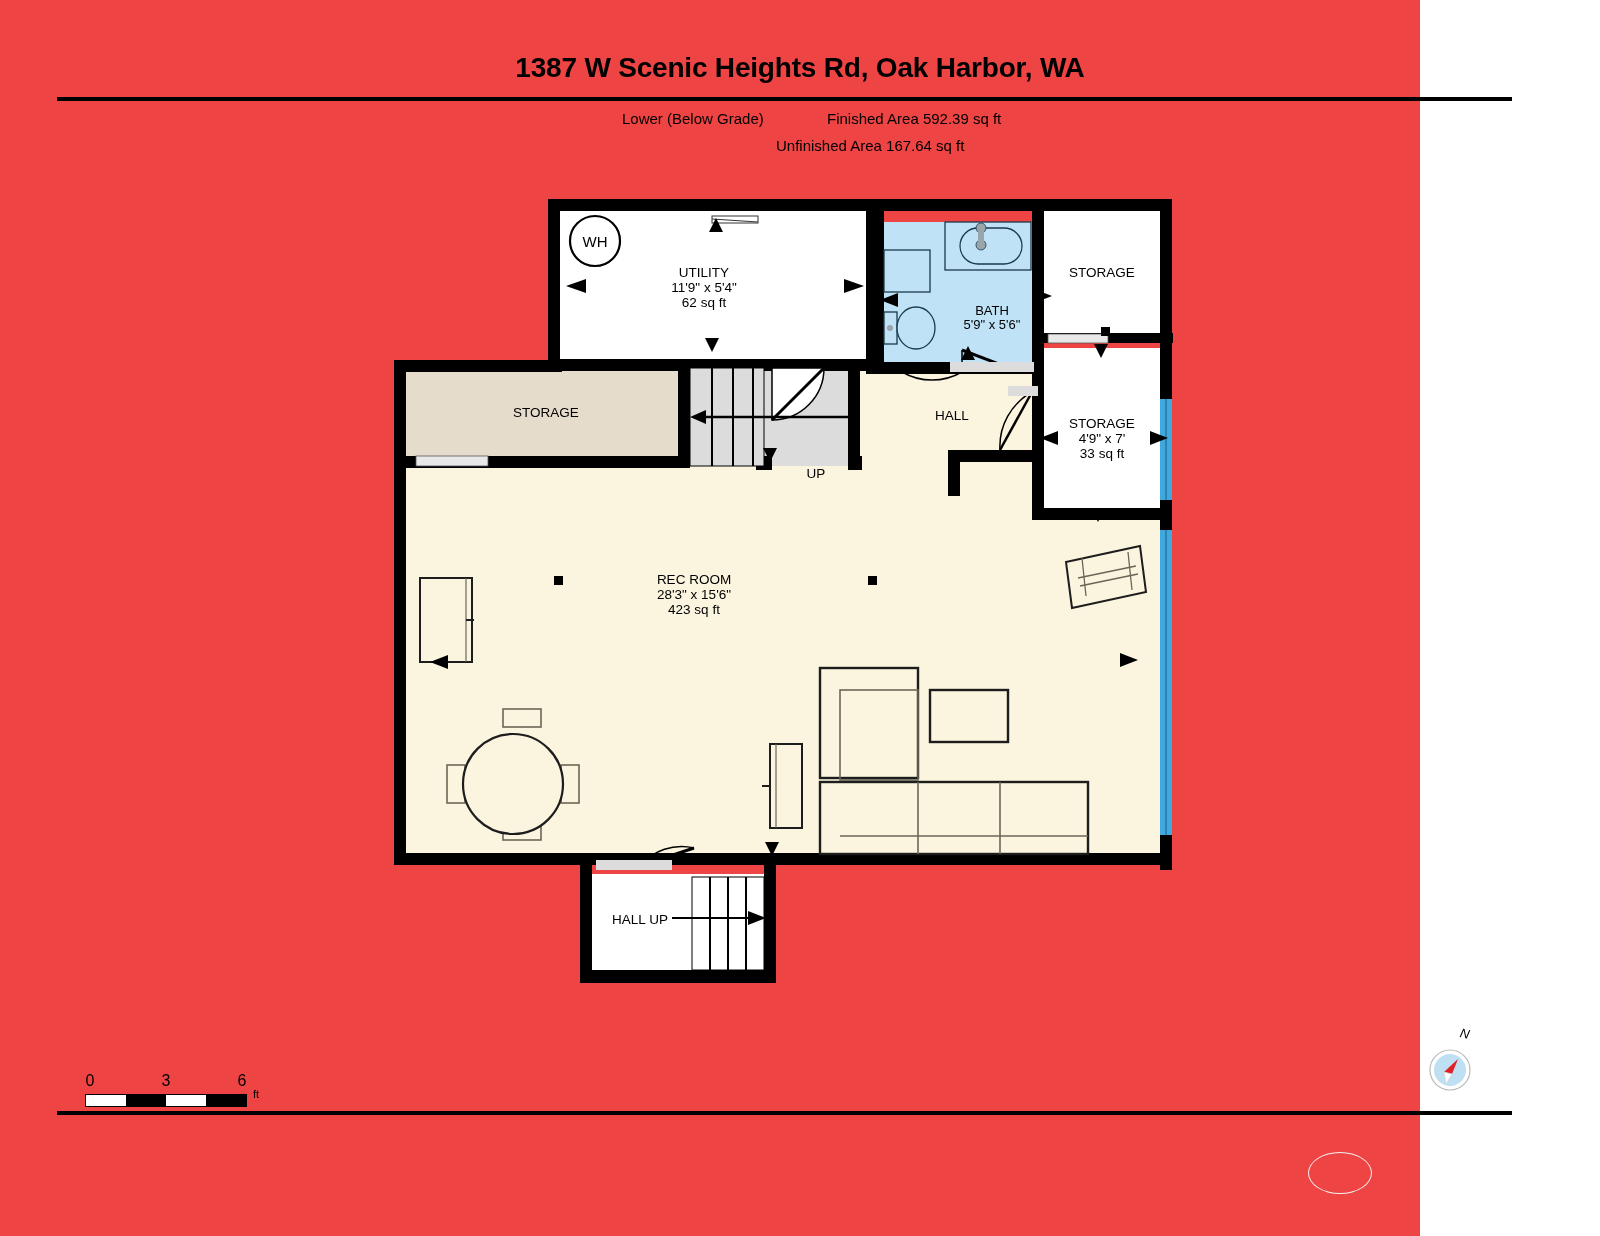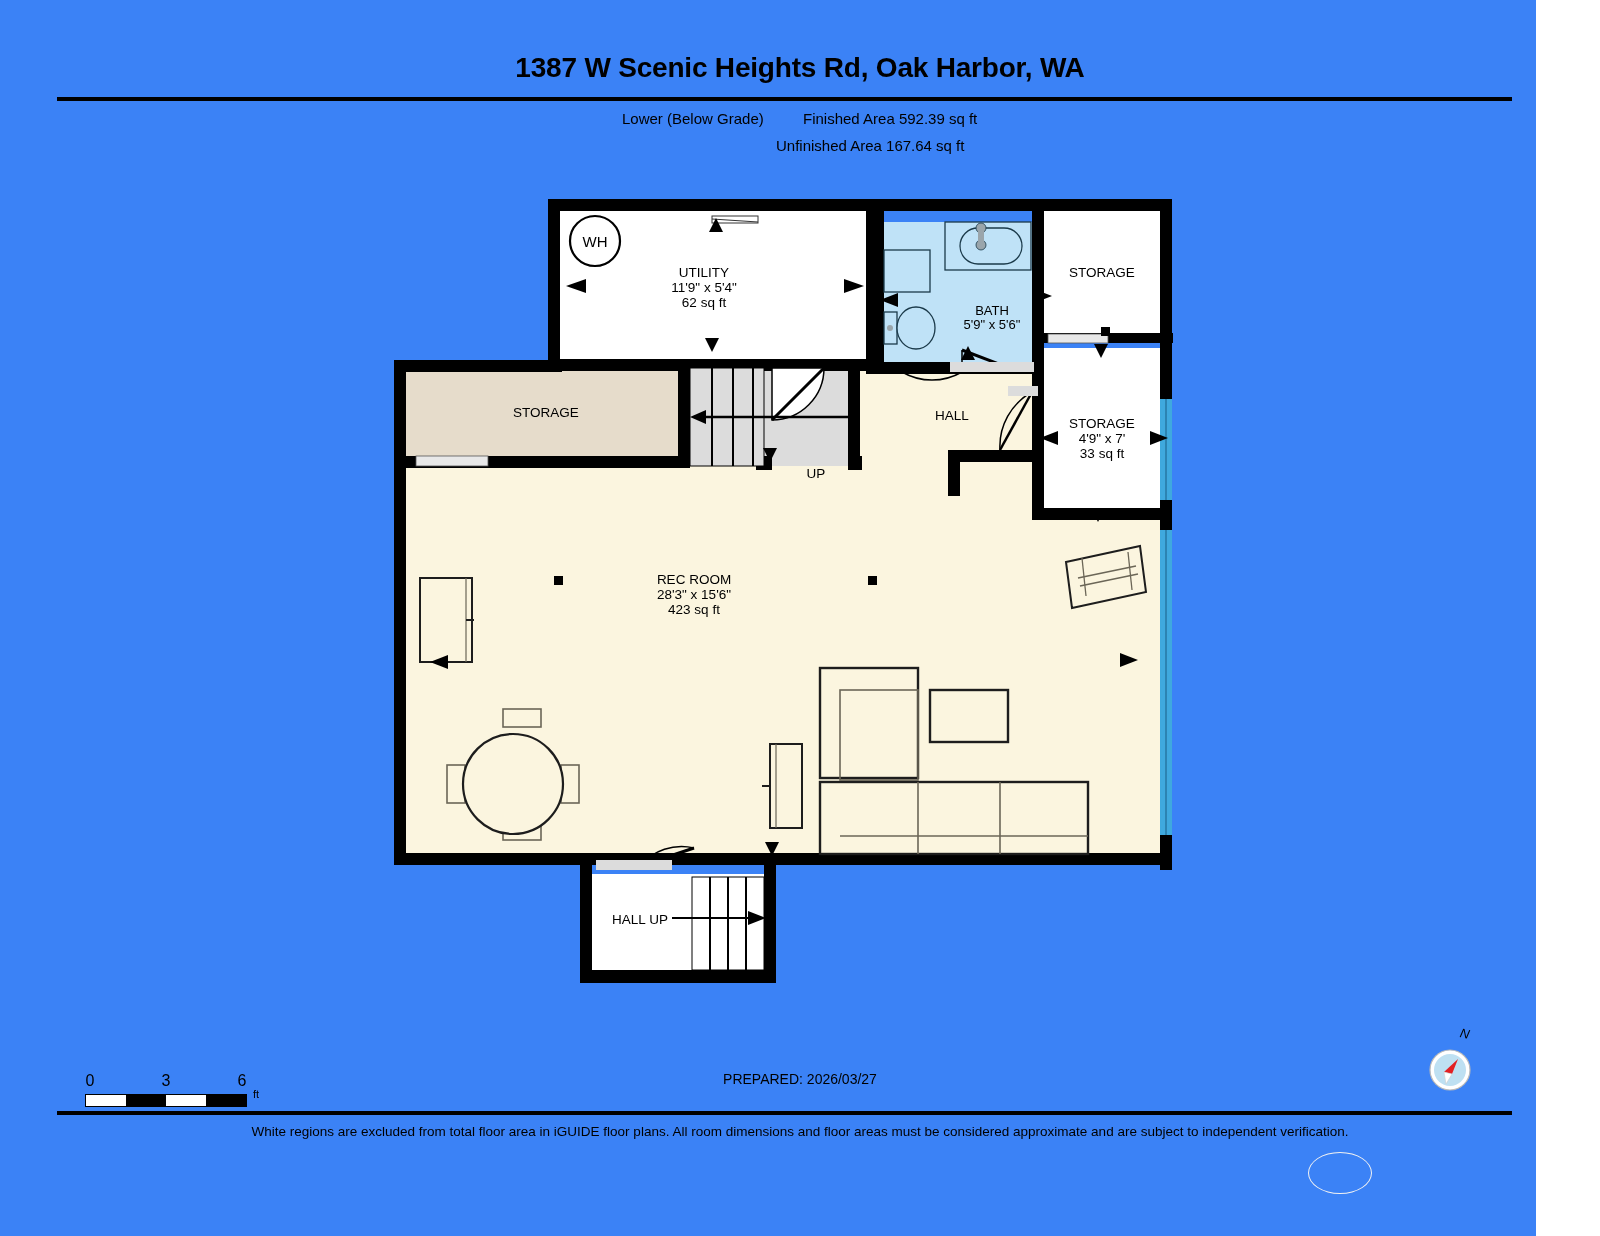--- a/index.html
+++ b/index.html
@@ -11,23 +11,23 @@
     width: 1600px;
     height: 1236px;
     position: relative;
     font-family: "Liberation Sans", sans-serif;
     color: #000000;
     overflow: hidden;
   }
   #page {
     position: absolute;
     left: 0; top: 0;
-    width: 1536px;
+    width: 1420px;
     height: 1236px;
-    background: #3b82f6;
+    background: #ef4444;
   }
 
   
   .title {
     position: absolute;
     left: 0; top: 52px;
     width: 1600px;
     text-align: center;
     font-size: 28px;
     font-weight: bold;
@@ -48,21 +48,21 @@
     font-size: 15px;
   }
   .subhead .grade {
     position: absolute;
     left: 622px; top: 0;
     font-weight: normal;
     white-space: nowrap;
   }
   .subhead .fin {
     position: absolute;
-    left: 803px; top: 0;
+    left: 827px; top: 0;
     white-space: nowrap;
   }
   .subhead .unfin {
     position: absolute;
     left: 776px; top: 27px;
     white-space: nowrap;
   }
 
   
   #plan {
@@ -393,29 +393,27 @@
     </div>
     <div class="bar">
       <div class="w"></div>
         <div class="b"></div>
         <div class="w"></div>
         <div class="b"></div>
     </div>
     <div class="ftlabel">ft</div>
   </div>
 
-  <div class="prepared">PREPARED: 2026/03/27</div>
 
   <svg class="compass" viewBox="0 0 56 56">
     <circle cx="28" cy="28" r="20" fill="#FFFFFF" stroke="#b9b9b9" stroke-width="1.2"></circle>
     <circle cx="28" cy="28" r="16" fill="#BEE0F2"></circle>
     <polygon points="36,17 30,32 22,30" fill="#E32024"></polygon>
     <polygon points="22,30 30,32 24,42" fill="#FFFFFF" stroke="#cfcfcf" stroke-width="0.6"></polygon>
   </svg>
   <div class="compass" style="pointer-events:none;">
     <span class="nlabel">N</span>
   </div>
 
   <div class="rule-bottom"></div>
-  <div class="disclaimer">White regions are excluded from total floor area in iGUIDE floor plans. All room dimensions and floor areas must be considered approximate and are subject to independent verification.</div>
   <div class="watermark"></div>
 
 </div>
 
 </body></html>

